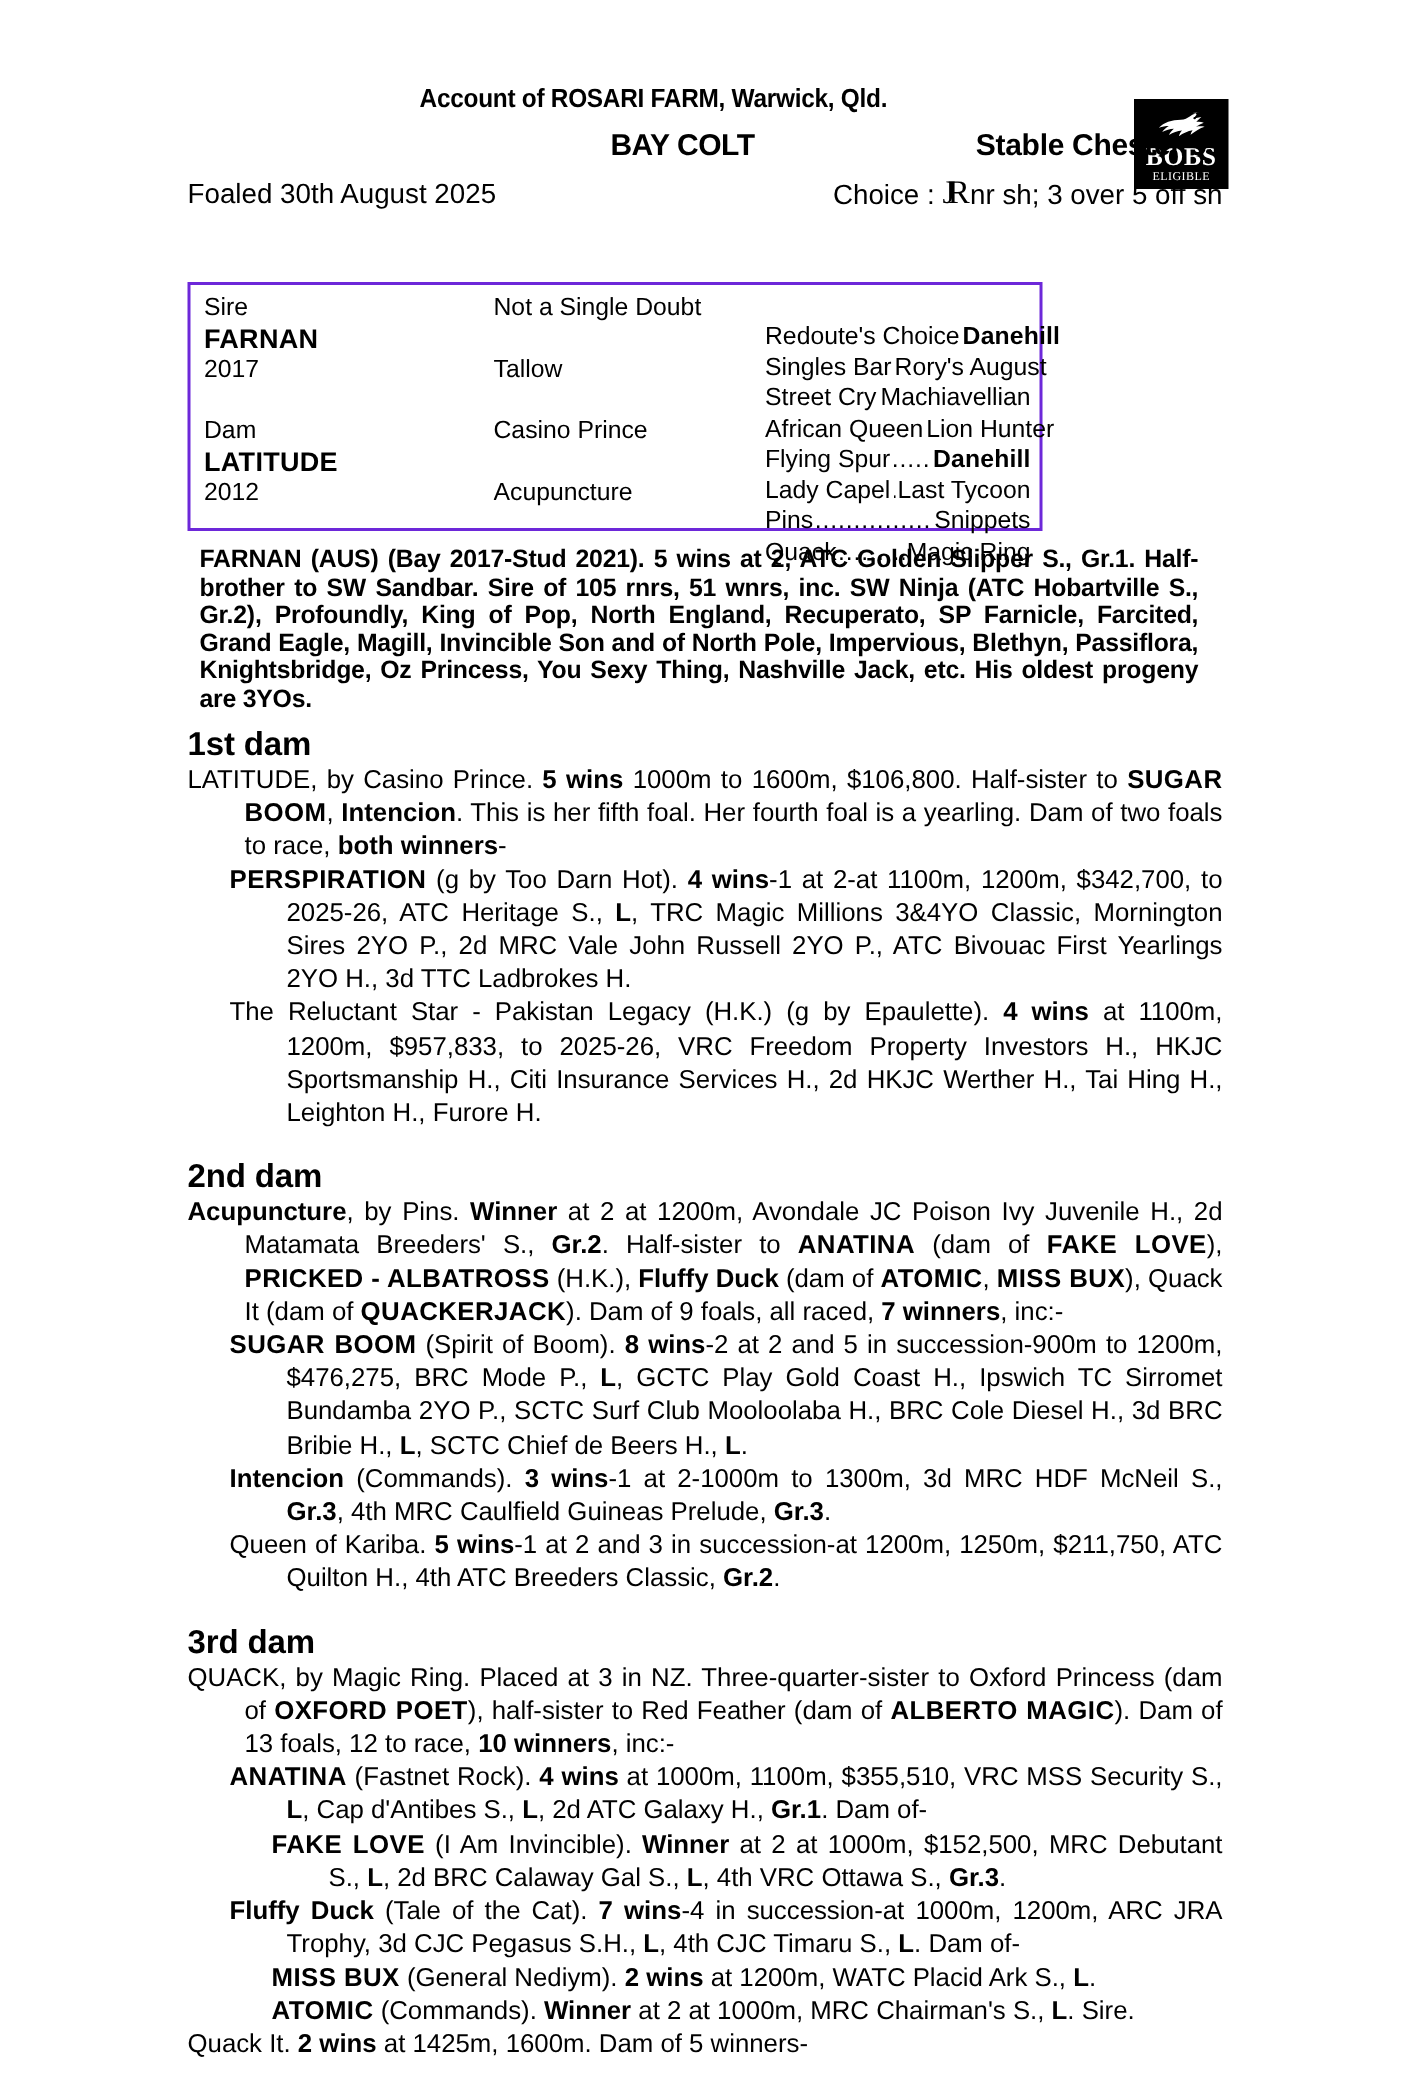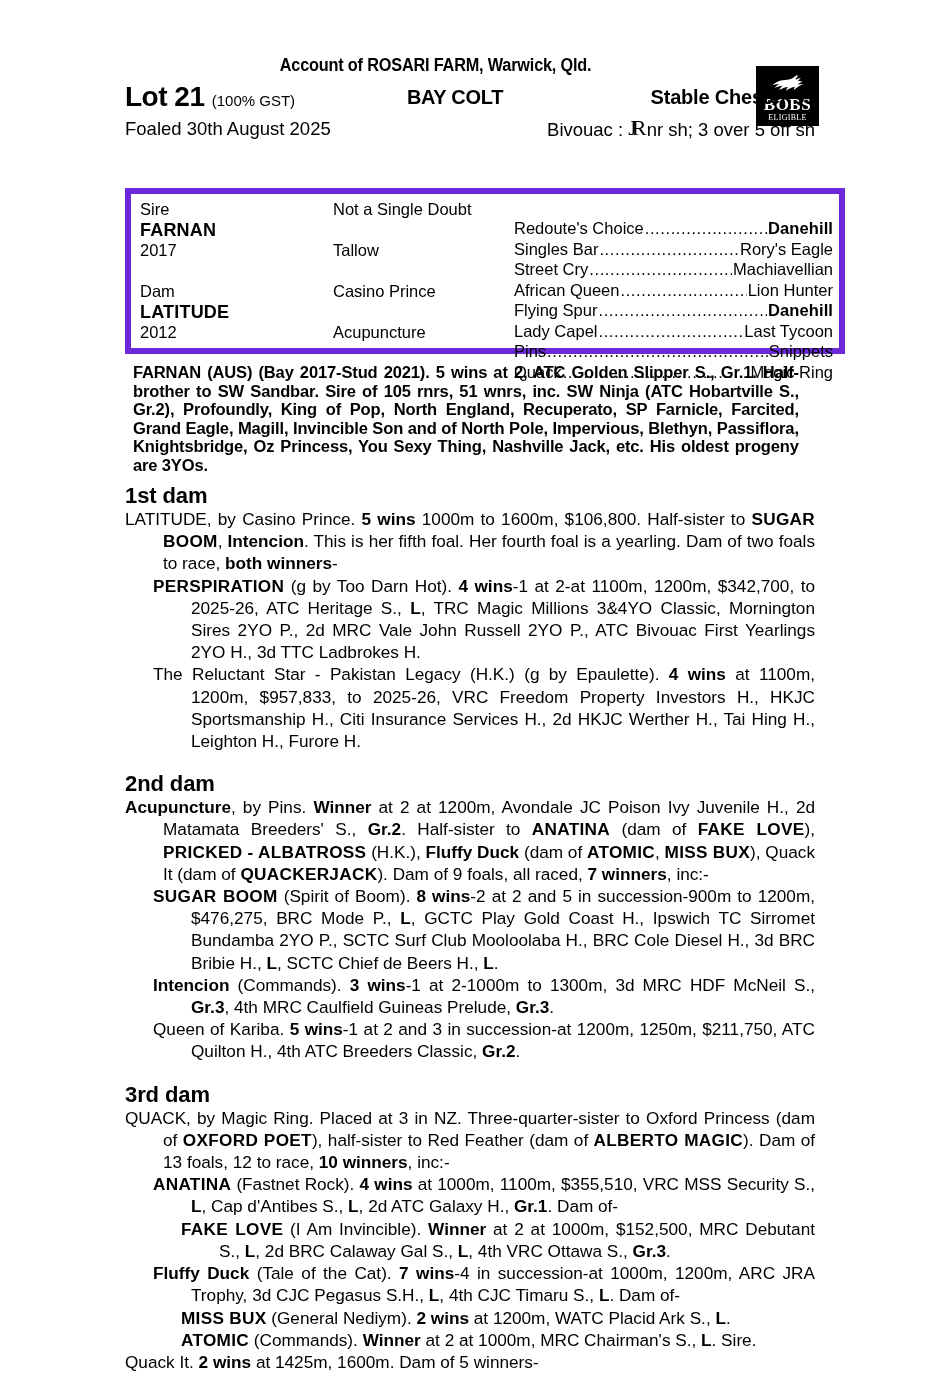--- a/index.html
+++ b/index.html
@@ -146,23 +146,23 @@
     letter-spacing: -5px;
     display: inline-block;
     transform: translateY(-1px);
   }
 
   
   .pedigree {
     position: absolute;
     left: 125px;
     top: 188px;
-    width: 720px;
+    width: 570px;
     height: 166px;
-    border: 6px solid #6d28d9;
+    border: 2px solid #6d28d9;
     box-sizing: border-box;
   }
   .ped-inner {
     position: relative;
     width: 100%;
     height: 100%;
     padding: 4px 0 0 0;
     box-sizing: border-box;
   }
   .ped-col-1 {
@@ -274,28 +274,27 @@
         <path fill="#ffffff" d="M46 4c-3 0-6 1.6-8.6 3.4-2.6 1.8-5 3-8.4 3.2-4 .2-8 .6-11.6 2-3.2 1.2-6.4 3.2-8.4 5.4 3-1 6-1.6 9-1.6-2.4 1.4-4.6 3.2-6 5.4 3.4-1.8 7-2.8 10.6-3-2 1.6-3.6 3.6-4.4 5.8 3.6-2.4 7.6-3.8 11.8-4.2-1.4 1.6-2.4 3.4-2.8 5.2 3.8-2.8 8-4.6 12.4-5.4-1 1.4-1.6 2.8-1.8 4.2 4.4-3.4 8.4-6.2 12.8-7.4-2.6-.6-5.2-.6-7.8 0 2.2-1.6 4.6-2.8 7-3.6-2.2-1-4.6-1.2-6.8-.8 1.6-1.6 3.2-3 4.6-4.4-2.6.2-5 .8-7.2 1.8.8-1.6 1.8-3 3-4.2-1.2-.8-2.6-1.2-4-1.2z"></path>
         <circle fill="#000000" cx="41.5" cy="9.2" r="1.1"></circle>
       </svg>
       <div class="bobs-word">BOBS</div>
       <div class="bobs-sub">ELIGIBLE</div>
     </div>
 
     <div class="account-line">Account of ROSARI FARM, Warwick, Qld.</div>
 
     <div class="title-row">
-      <div class="lot-label"><span>Lot 21</span> <span class="gst-label">(100% GST)</span></div>
       <div class="colour-sex">BAY COLT</div>
       <div class="stable-label">Stable Chester 53</div>
     </div>
 
     <div class="sub-row">
       <div class="foaled-label">Foaled 30th August 2025</div>
-      <div class="branded-block"><span>Bivouac : </span><span class="brand-glyph">JR</span><span> nr sh; 3 over 5 off sh</span></div>
+      <div class="branded-block"><span>Choice : </span><span class="brand-glyph">JR</span><span> nr sh; 3 over 5 off sh</span></div>
     </div>
   </div>
 
   <div class="pedigree">
     <div class="ped-inner">
       <div class="ped-col-1">
         <div class="ped-line">Sire</div>
         <div class="ped-line b">FARNAN</div>
         <div class="ped-line">2017</div>
         <div class="ped-line blank">&nbsp;</div>
@@ -316,21 +315,21 @@
 
       <div class="ped-col-3">
         <div class="gp-row">
           <span class="gp-left">Redoute's Choice</span>
           <span class="gp-dots">..................................................</span>
           <span class="gp-right bold">Danehill</span>
         </div>
         <div class="gp-row">
           <span class="gp-left">Singles Bar</span>
           <span class="gp-dots">..................................................</span>
-          <span class="gp-right">Rory's Eagle</span>
+          <span class="gp-right">Rory's August</span>
         </div>
         <div class="gp-row">
           <span class="gp-left">Street Cry</span>
           <span class="gp-dots">..................................................</span>
           <span class="gp-right">Machiavellian</span>
         </div>
         <div class="gp-row">
           <span class="gp-left">African Queen</span>
           <span class="gp-dots">..................................................</span>
           <span class="gp-right">Lion Hunter</span>

